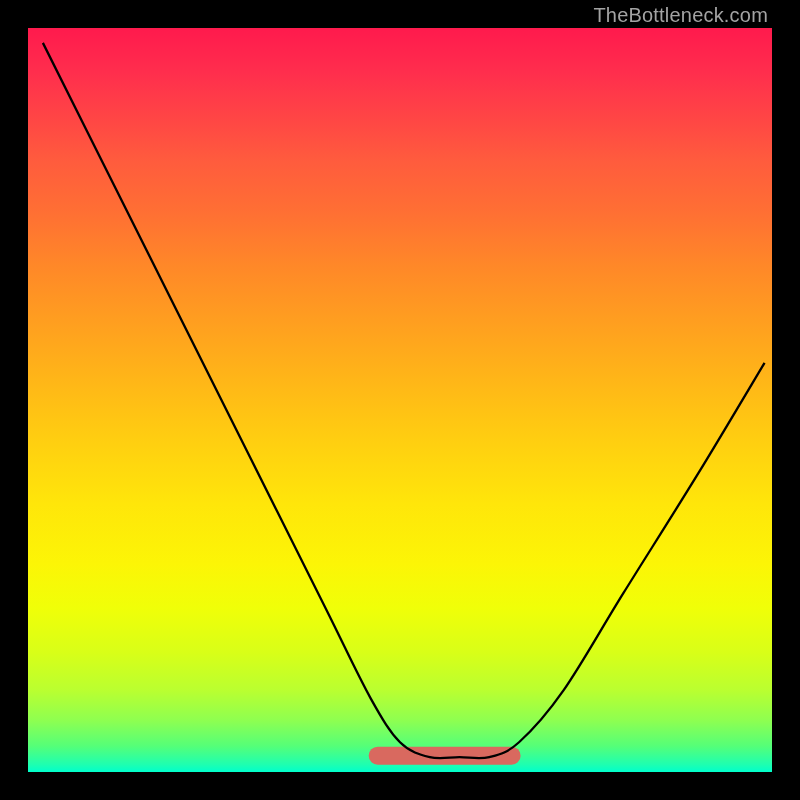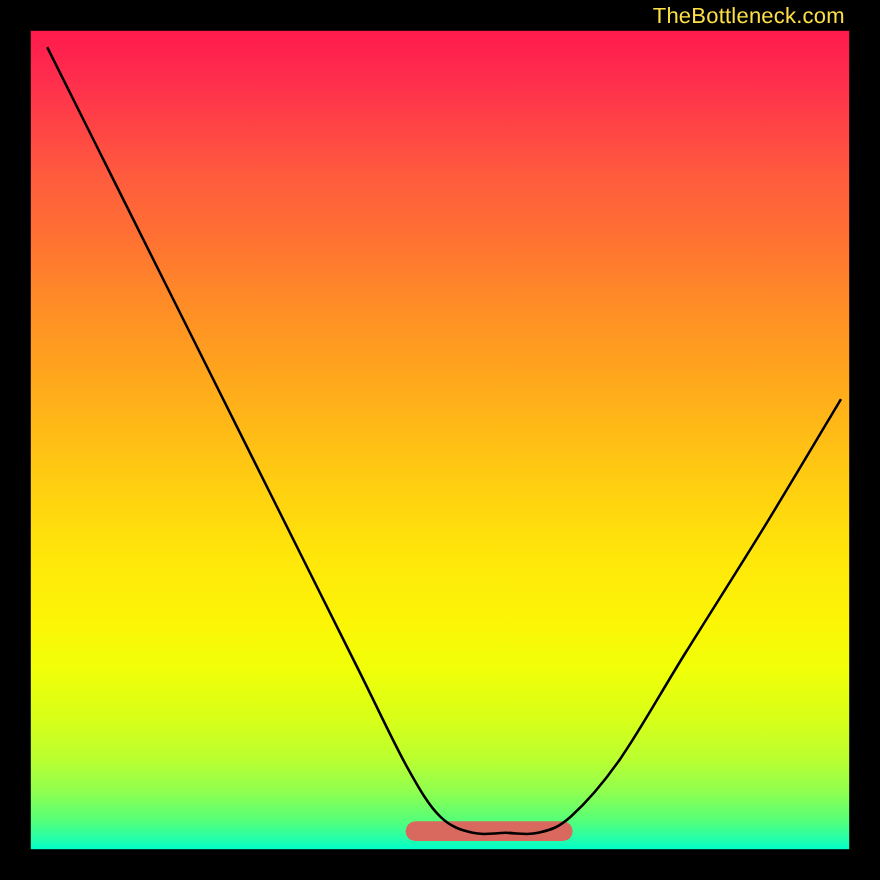--- a/index.html
+++ b/index.html
@@ -38,21 +38,21 @@
       #8fff50 93%,
       #55ff78 96.5%,
       #1effb0 99%,
       #00ffcc 100%
     );
   }
   .watermark {
     position: absolute;
     top: 4px;
     right: 32px;
-    color: #fde047;
+    color: #a3a3a3;
     font-size: 20px;
     font-weight: 500;
     letter-spacing: 0.2px;
     z-index: 10;
   }
   svg.overlay {
     position: absolute;
     left: 0;
     top: 0;
     width: 744px;

